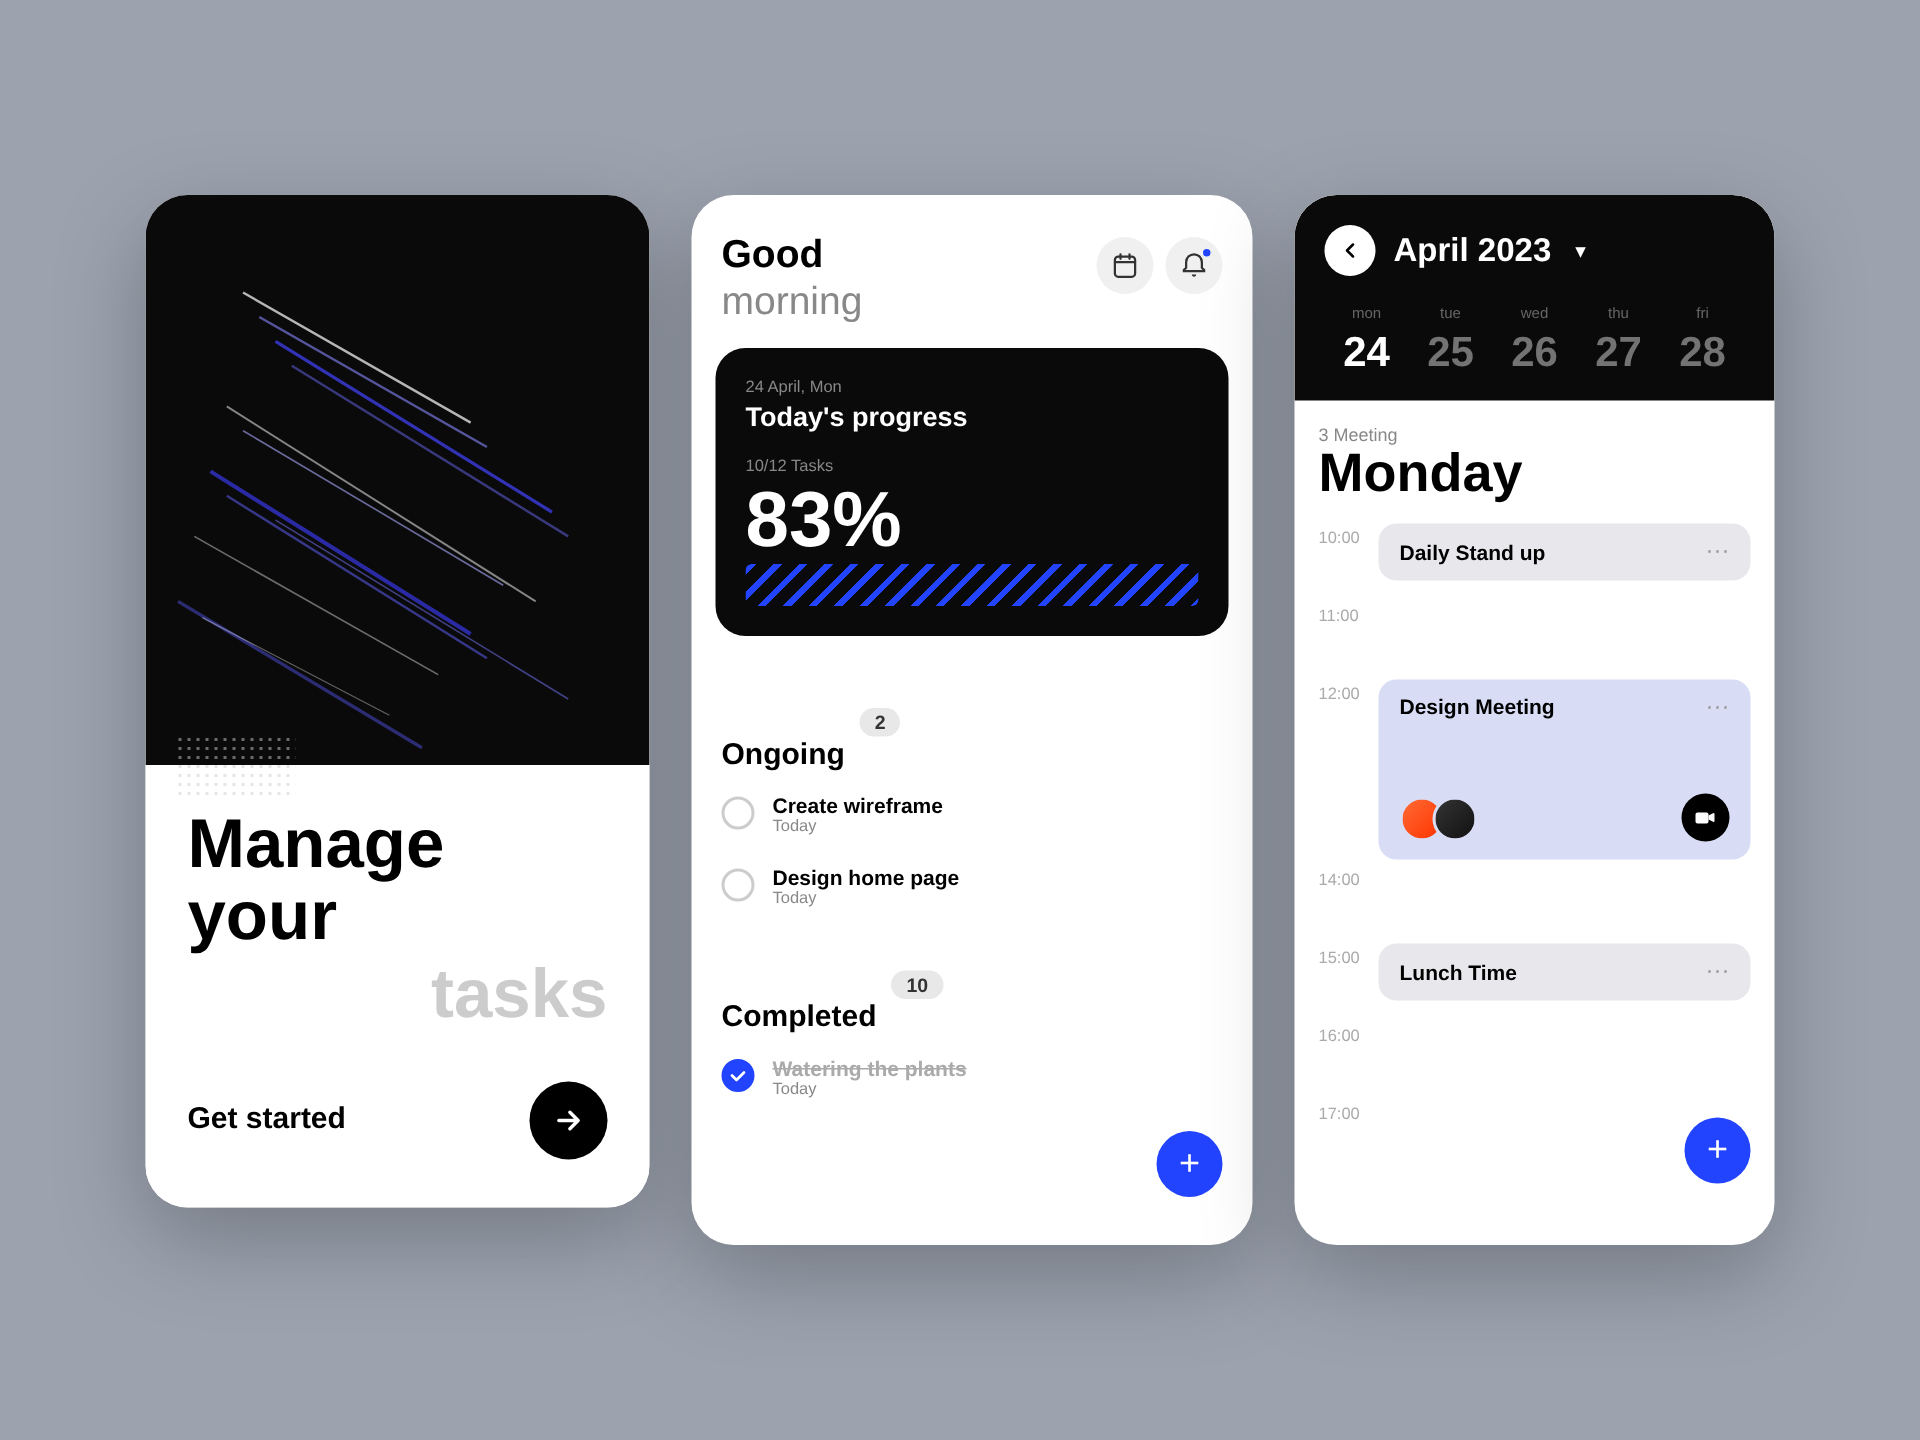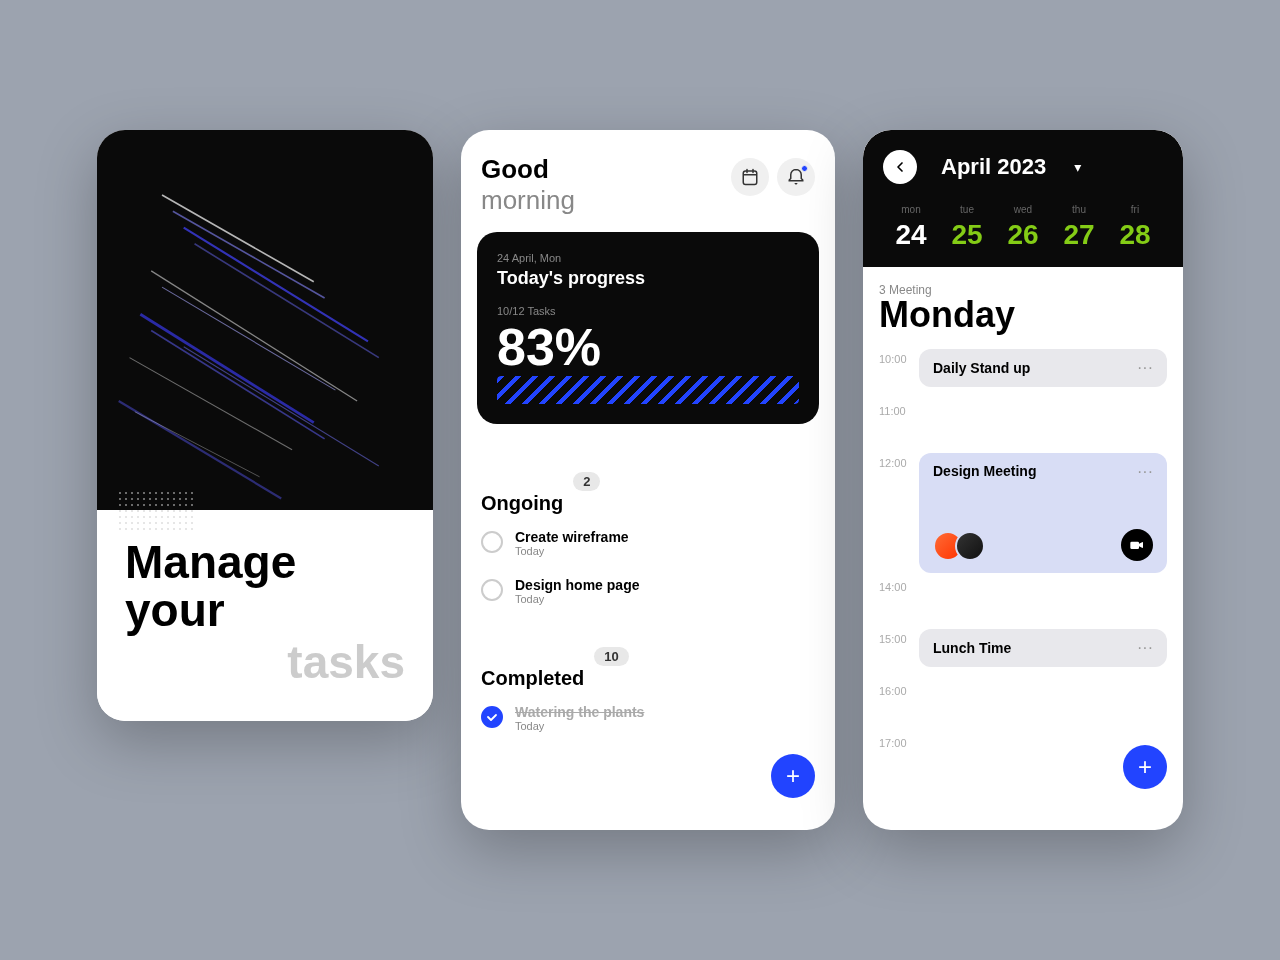--- a/index.html
+++ b/index.html
@@ -256,21 +256,21 @@
       min-height: 700px;
     }
     .cal-header {
       background: #0a0a0a;
       padding: 20px 20px 16px;
       border-radius: 28px 28px 0 0;
     }
     .cal-nav {
       display: flex;
       align-items: center;
-      gap: 24px;
+      gap: 12px;
       margin-bottom: 20px;
     }
     .cal-back-btn {
       width: 34px;
       height: 34px;
       background: #fff;
       border-radius: 50%;
       display: flex;
       align-items: center;
       justify-content: center;
@@ -304,21 +304,21 @@
     }
     .cal-day-num {
       font-size: 28px;
       font-weight: 700;
       color: #fff;
     }
     .cal-day-num.active {
       color: #fff;
     }
     .cal-day-num.inactive {
-      color: #84cc16;
+      color: #737373;
     }
     .cal-day.selected .cal-day-num {
       color: #fff;
     }
     .cal-body {
       padding: 16px 16px 20px;
       position: relative;
     }
     .cal-day-info {
       margin-bottom: 12px;
@@ -461,20 +461,28 @@
         <line x1="35" y1="260" x2="150" y2="320" stroke="white" stroke-width="0.8" opacity="0.35"></line>
       </svg>
     </div>
     <div class="card1-bottom">
       <div class="card1-dots"></div>
       <div>
         <span class="card1-title">Manage</span><br>
         <span class="card1-title">your</span>
         <div style="text-align:right;">
           <span class="card1-subtitle">tasks</span>
+        </div>
+      </div>
+      <div class="card1-footer">
+        <span class="get-started-label">Get started</span>
+        <div class="arrow-btn">
+          <svg viewBox="0 0 24 24" fill="none" xmlns="http://www.w3.org/2000/svg">
+            <path d="M5 12H19M13 6l6 6-6 6" stroke="white" stroke-width="2.5" stroke-linecap="round" stroke-linejoin="round"></path>
+          </svg>
         </div>
       </div>
     </div>
   </div>
 
   <div class="card card2">
     <div class="card2-header">
       <div>
         <span class="greeting-good">Good</span>
         <span class="greeting-sub">morning</span>

